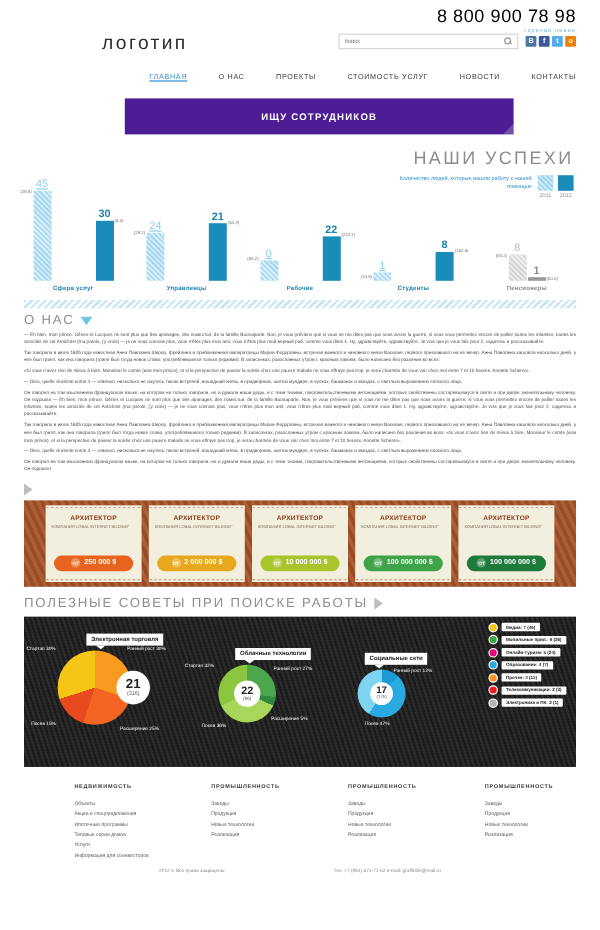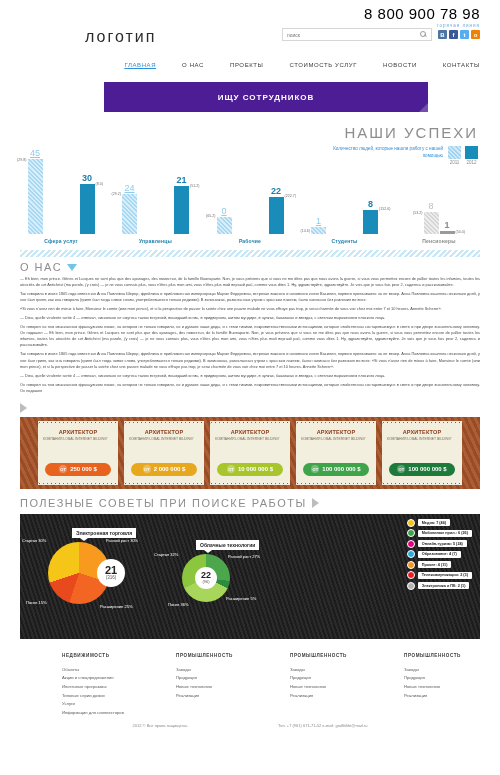--- a/index.html
+++ b/index.html
@@ -457,20 +457,31 @@
             <span class="small" style="font-size:4px">(96)</span>
           </div>
         </div>
         <div class="donut-label" style="left:14px; top:-14px;">Облачные технологии</div>
         <div class="seg-note" style="left:-28px; top:-2px;">Стартап 32%</div>
         <div class="seg-note" style="left:46px; top:0px;">Ранний рост 27%</div>
         <div class="seg-note" style="left:44px; top:42px;">Расширение 5%</div>
         <div class="seg-note" style="left:-14px; top:48px;">Посев 36%</div>
       </div>
 
+      <div class="donut-wrap" style="left:278px; top:44px;">
+        <div class="donut" style="width:40px;height:40px;background:conic-gradient(#1b9ad6 0deg 43deg,#29abe2 43deg 212deg,#7fd4f2 212deg 360deg);">
+          <div class="hole" style="width:19px;height:19px;">
+            <span class="big" style="font-size:8px">17</span>
+            <span class="small" style="font-size:3.6px">(175)</span>
+          </div>
+        </div>
+        <div class="donut-label" style="left:6px; top:-14px;">Социальные сети</div>
+        <div class="seg-note" style="left:30px; top:-2px;">Ранний рост 12%</div>
+        <div class="seg-note" style="left:6px; top:42px;">Посев 47%</div>
+      </div>
 
       <div class="legend-pills">
         <div class="pill">
           <span class="dot" style="background:#f5c518"></span>
           <span class="txt">Медиа: 7 (46)</span>
         </div>
         <div class="pill">
           <span class="dot" style="background:#3fa34a"></span>
           <span class="txt">Мобильные прил.: 6 (26)</span>
         </div>

